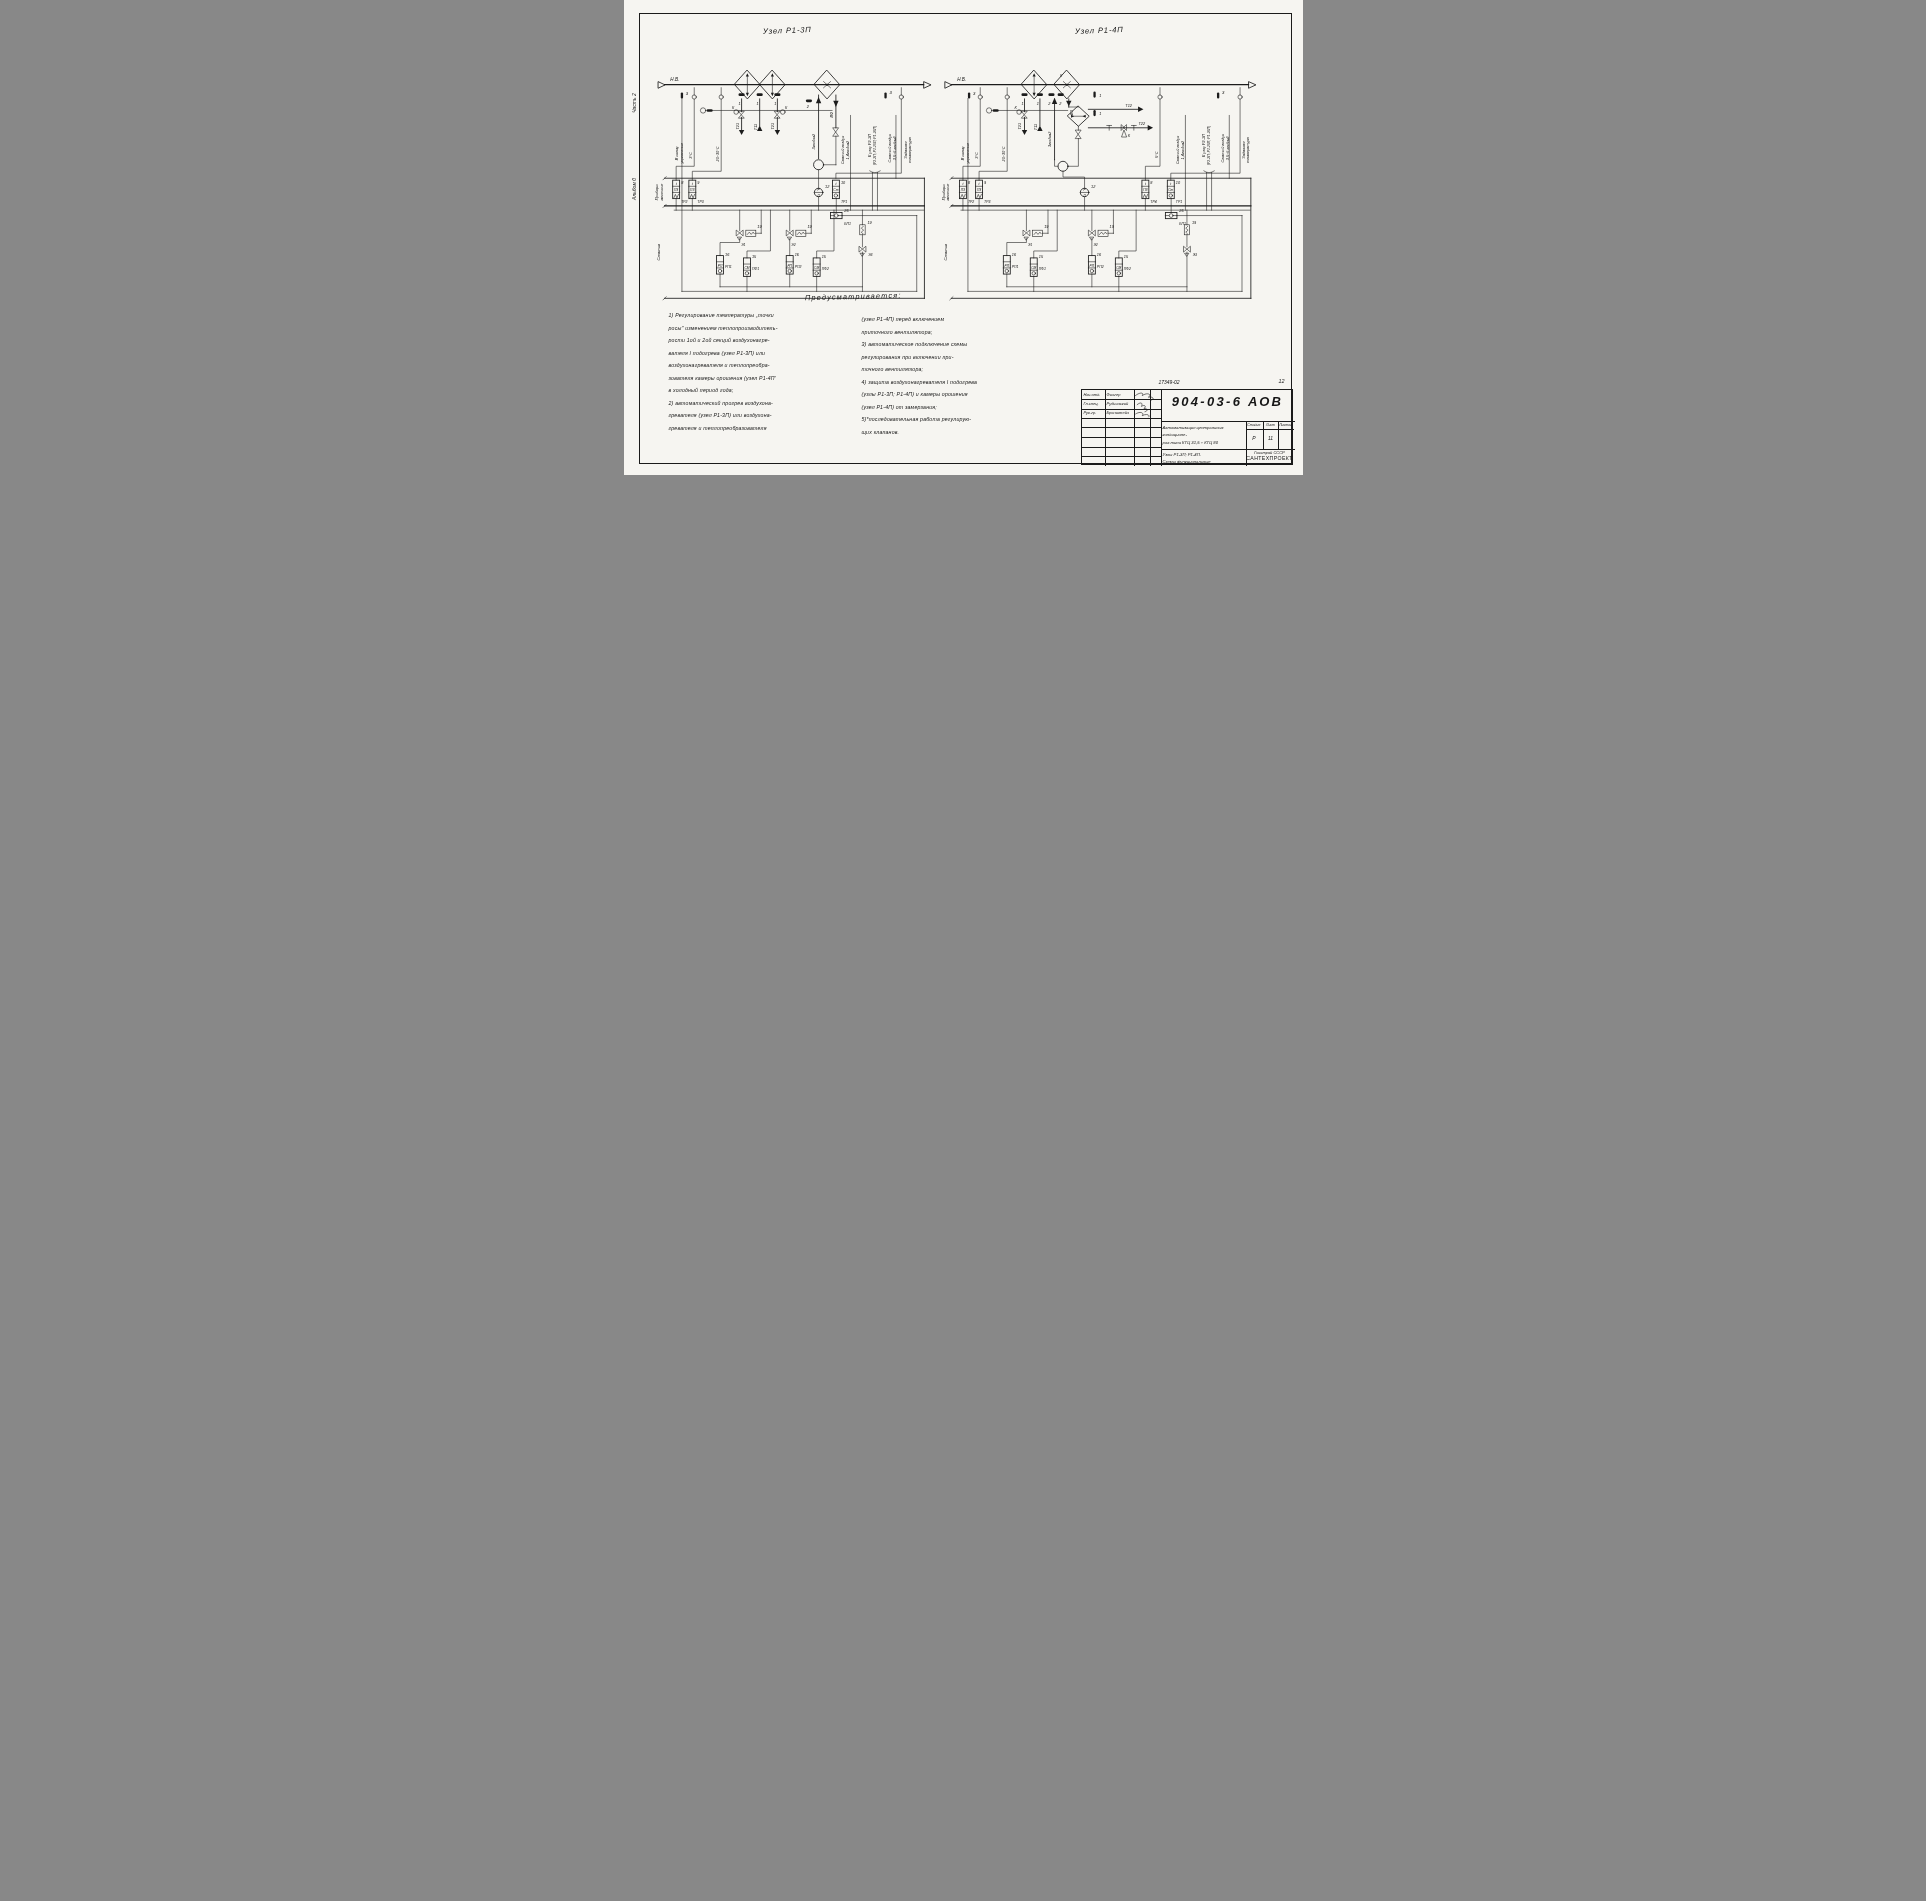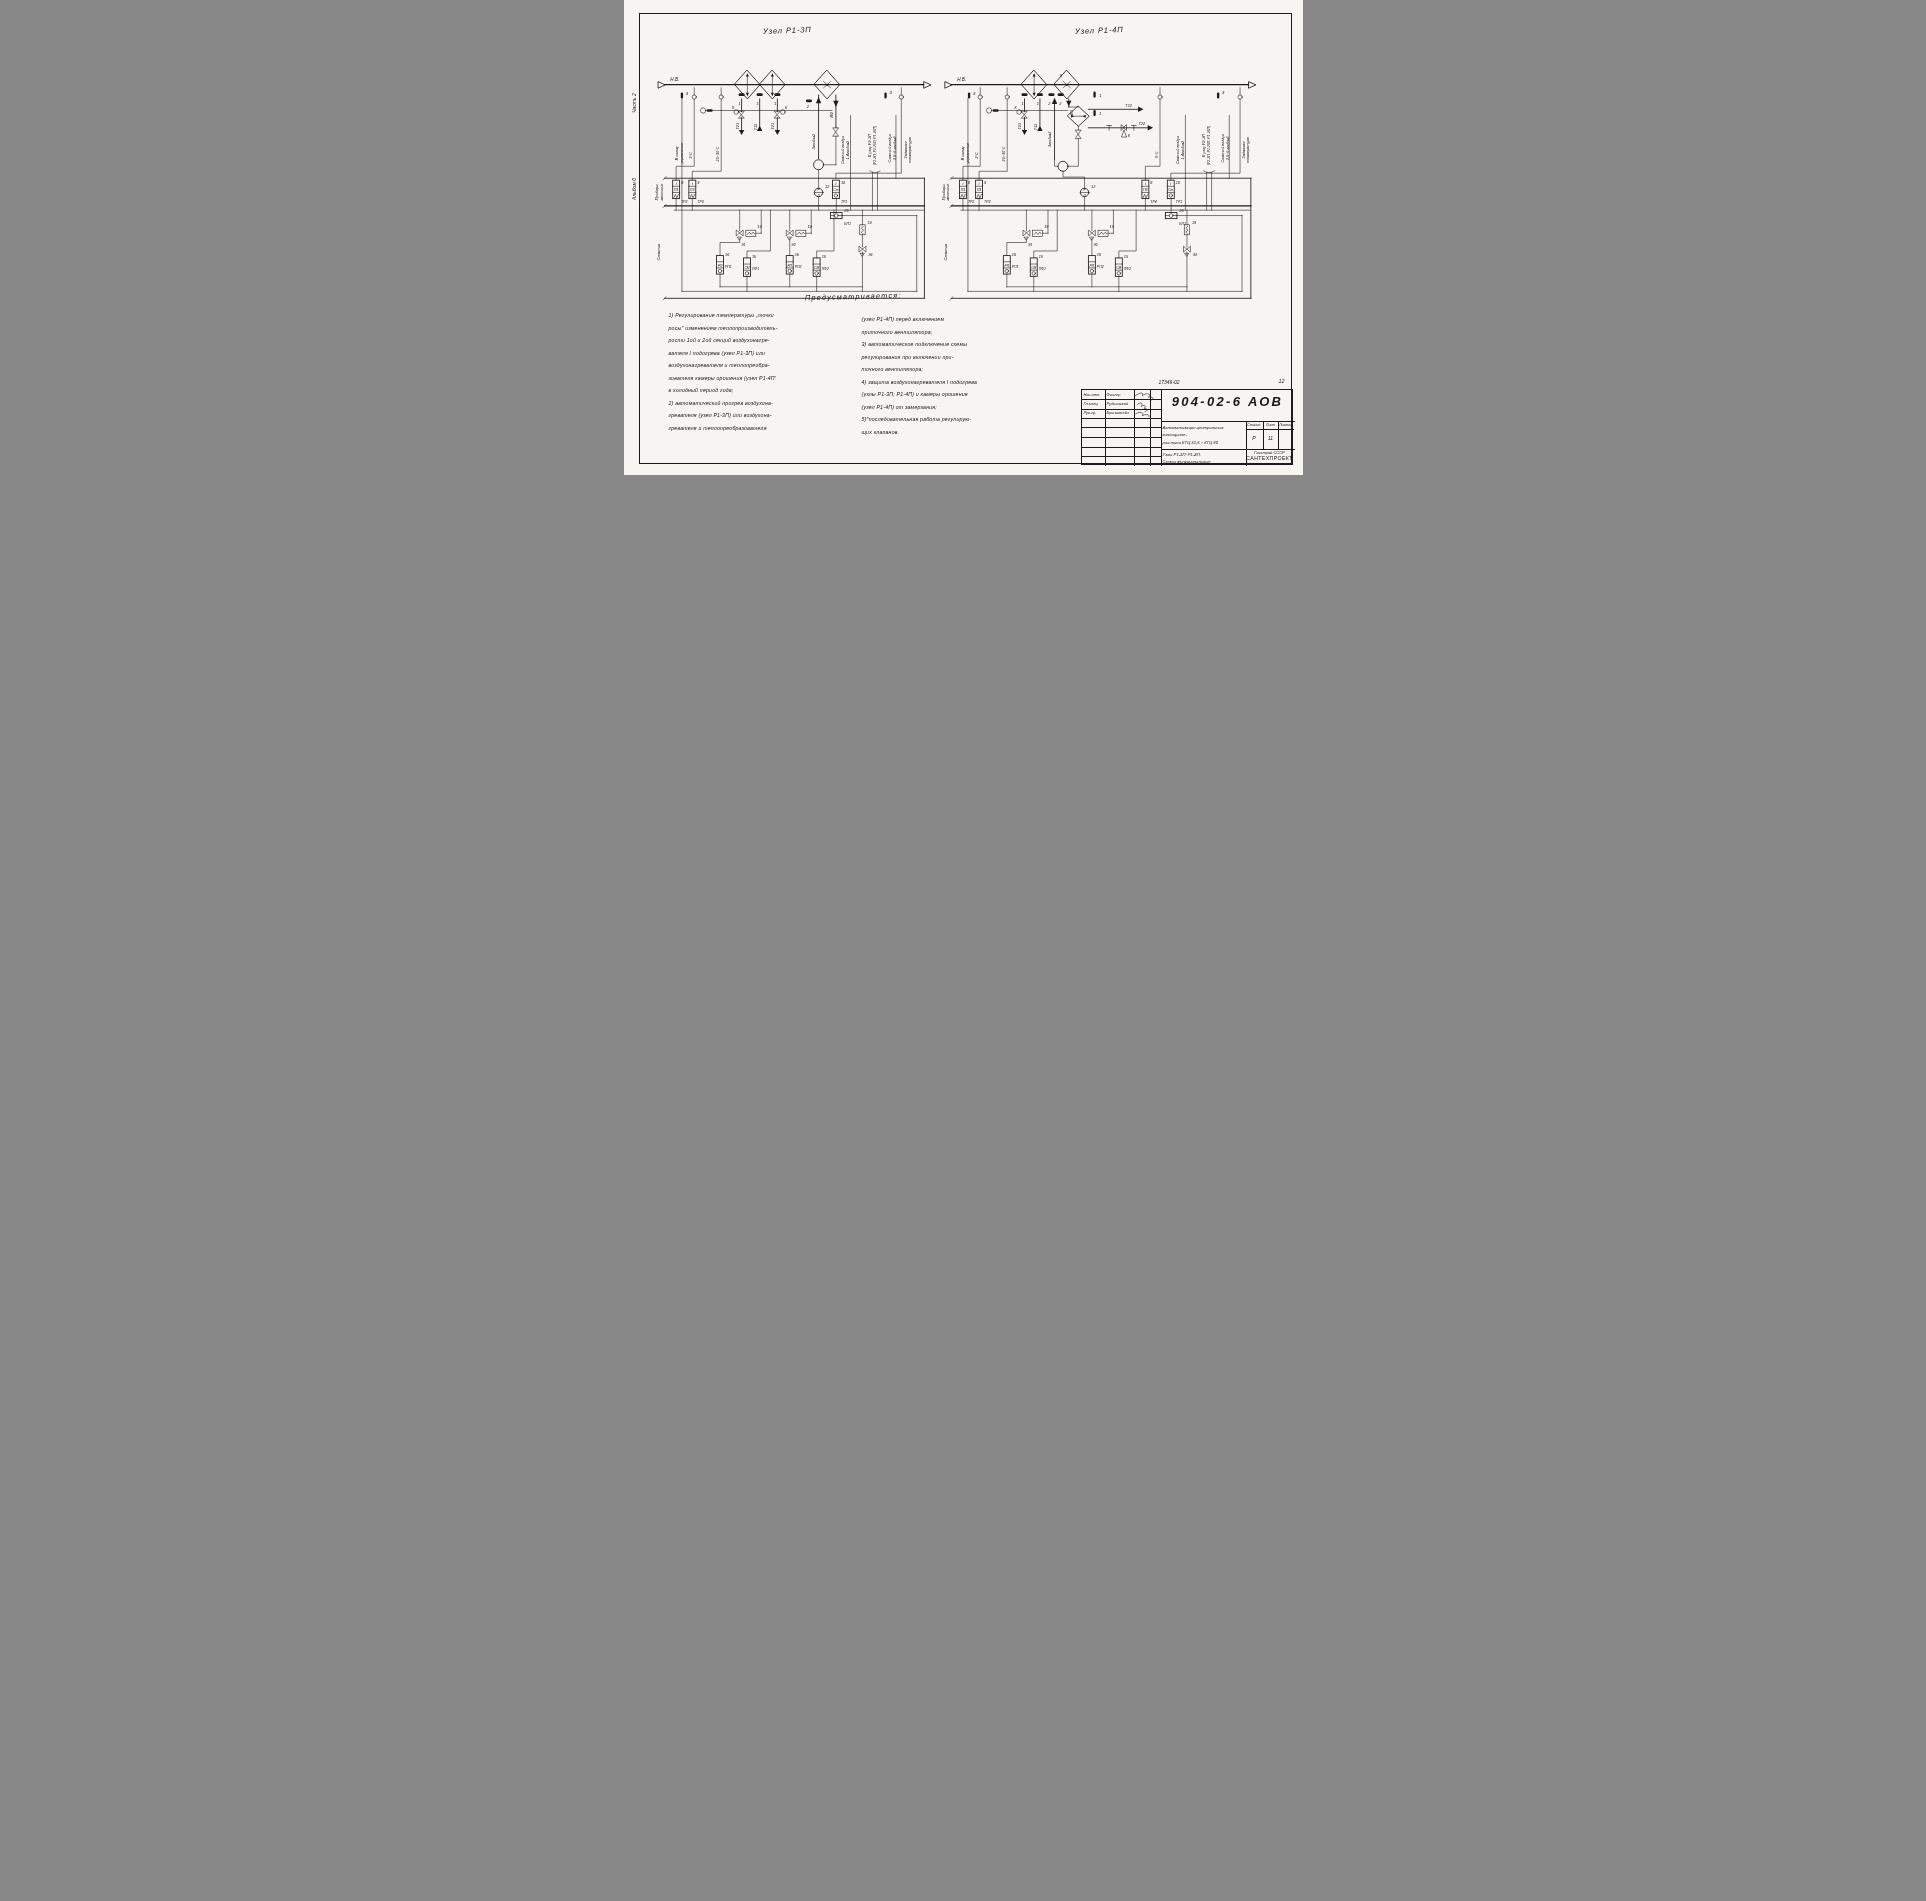--- a/index.html
+++ b/index.html
@@ -631,21 +631,21 @@
     <div class="cell" style="left:25px;top:11.2px;font-size:4px;">Рубчинский</div>
     <div class="cell" style="left:1.9px;top:20.4px;font-size:4px;">Рук.гр.</div>
     <div class="cell" style="left:25px;top:20.4px;font-size:4px;">Бронштейн</div>
 
     <svg style="position:absolute;left:51px;top:0.8px;" width="27" height="27" viewBox="0 0 70 70">
       <path d="M4,14 C14,4 30,2 24,12 C38,2 50,10 40,16 C50,14 58,20 46,24" fill="none" stroke="#1b1b1b" stroke-width="1.6"></path>
       <path d="M10,36 C20,28 26,30 22,40 C30,34 36,40 28,46 C38,44 40,52 30,54" fill="none" stroke="#1b1b1b" stroke-width="1.6"></path>
       <path d="M6,60 C18,52 30,56 24,64 C34,58 46,62 40,68" fill="none" stroke="#1b1b1b" stroke-width="1.6"></path>
     </svg>
 
-    <div class="bigcode">904-02-6 АОВ</div>
+    <div class="bigcode">904-03-6 АОВ</div>
 
     <div class="cell" style="left:81px;top:34px;font-size:4.2px;line-height:7.3px;width:82px;white-space:normal;">
       <div>Автоматизация центральных кондиционе-</div>
       <div>ров типа КТЦ 31,5 ÷ КТЦ 80</div>
     </div>
 
     <div class="cell" style="left:164px;top:33px;width:16.6px;text-align:center;font-size:3.5px;">Стадия</div>
     <div class="cell" style="left:181px;top:33px;width:16px;text-align:center;font-size:3.5px;">Лист</div>
     <div class="cell" style="left:196px;top:33px;width:16px;text-align:center;font-size:3.5px;">Листов</div>
     <div class="cell" style="left:164px;top:45px;width:16.6px;text-align:center;font-size:5px;">Р</div>

